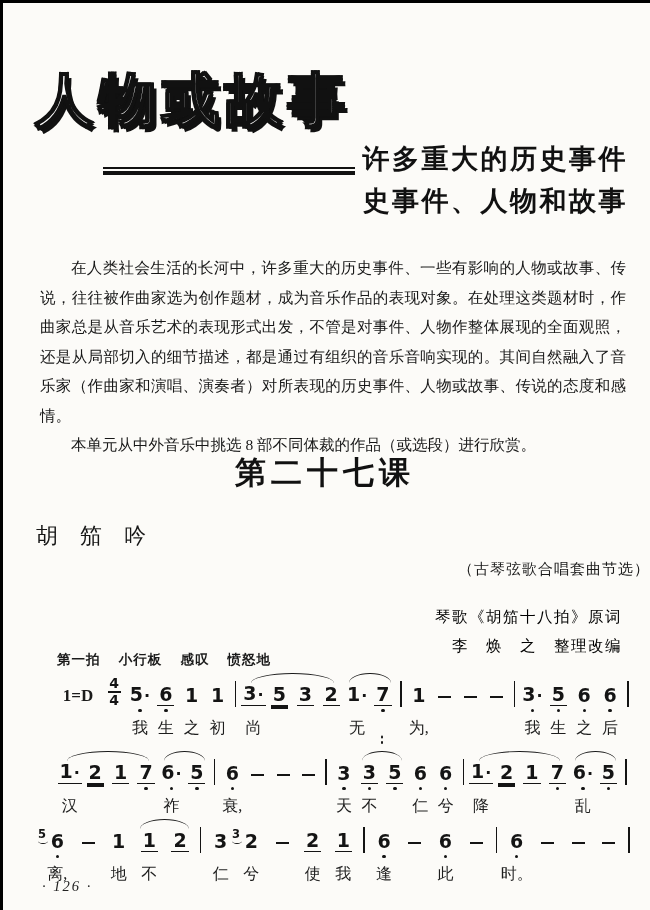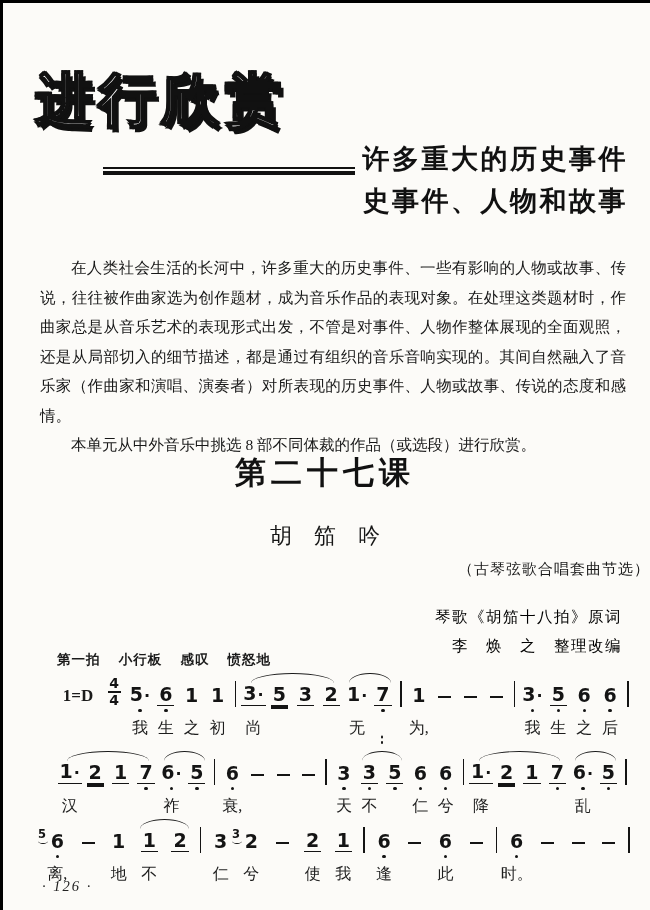--- a/index.html
+++ b/index.html
@@ -20,22 +20,22 @@
     line-height:42px;letter-spacing:2.5px;color:#111;}
 
   
   .intro{position:absolute;left:40px;top:253px;width:586px;font-size:15.5px;line-height:29.5px;
     text-align:justify;color:#181818;}
   .intro p{margin:0;text-indent:2em;}
 
   
   .lesson-title{position:absolute;left:0;right:0;top:440px;text-align:center;
     font-size:31px;font-weight:bold;letter-spacing:5px;color:#111;margin-top:12px;}
-  .song-title{position:absolute;left:0;right:0;top:521px;text-align:center;
-    font-size:22px;color:#161616;}
+  .song-title{position:absolute;left:0;right:0;top:521px;
+    font-size:22px;color:#161616;padding-left:36px;}
   .song-sub{position:absolute;left:0;right:0;top:560px;text-align:right;
     font-size:15px;letter-spacing:1px;color:#1a1a1a;}
   .credits{position:absolute;right:28px;top:602px;text-align:right;
     font-size:15.5px;line-height:29px;letter-spacing:1.5px;color:#000000;}
 
   
   .expression{position:absolute;left:57px;top:651px;font-family:Liberation Mono, monospace;
     font-size:13.5px;font-weight:bold;letter-spacing:1px;white-space:pre;color:#1a1a1a;}
   .mline{position:absolute;display:flex;align-items:flex-start;}
   .mline1{left:55px;top:682px;width:578px;}
@@ -74,21 +74,21 @@
   .pagenum{position:absolute;left:42px;top:870px;font-size:14.5px;font-style:italic;
      letter-spacing:2px;color:#222;margin-top:8px;}
 </style>
 </head>
 <body>
 
 <div class="page">
   <div class="edge-top"></div>
   <div class="edge-left"></div>
 
-  <div class="unit-title">进行欣赏</div>
+  <div class="unit-title">人物或故事</div>
 
   <div class="rule">
     <div class="thin"></div>
     <div class="thick"></div>
   </div>
 
   <div class="subtitle">
     <div>许多重大的历史事件</div>
     <div>史事件、人物和故事</div>
   </div>

